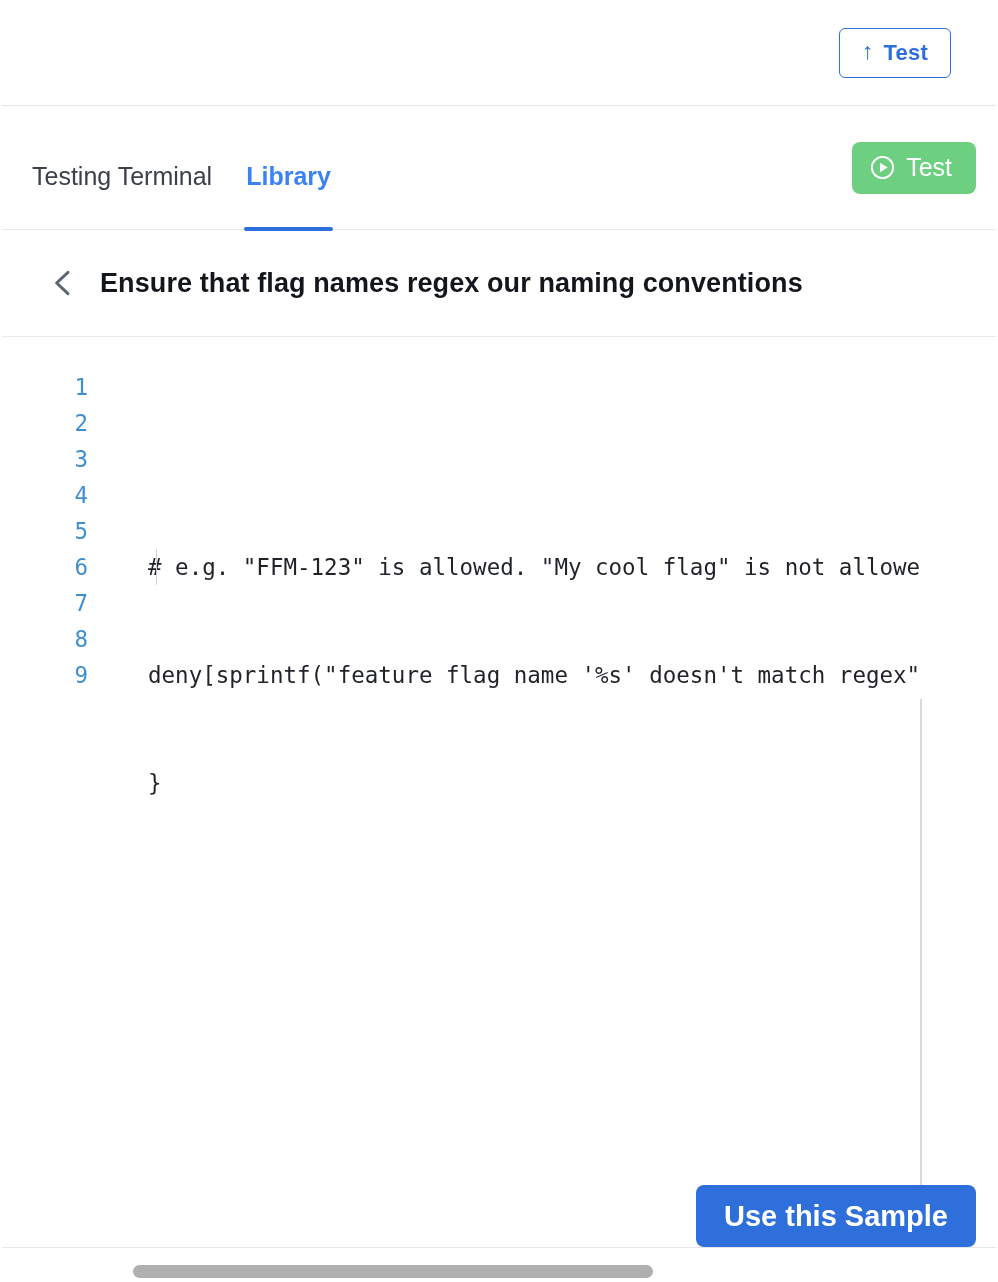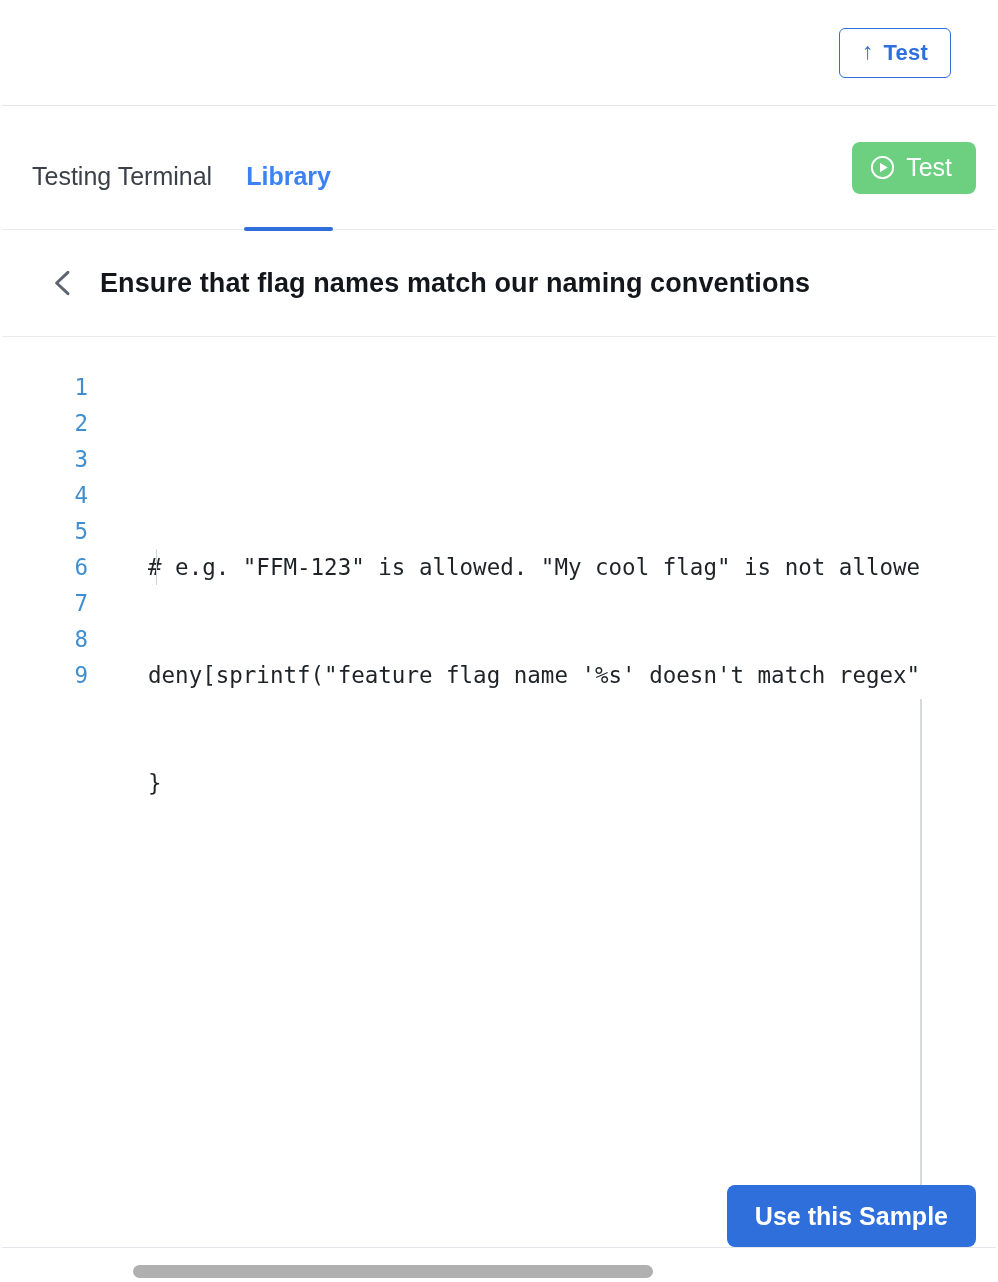--- a/index.html
+++ b/index.html
@@ -189,21 +189,21 @@
   .use-sample-btn {
     position: absolute;
     right: 22px;
     bottom: 35px;
     background: #2f6fdb;
     color: #ffffff;
     border: none;
     border-radius: 8px;
     height: 62px;
     padding: 0 28px;
-    font-size: 25px;
+    font-size: 29px;
     font-weight: 700;
     font-family: "Liberation Sans", sans-serif;
     cursor: pointer;
   }
   .h-scrollbar-track {
     position: absolute;
     left: 0;
     right: 0;
     bottom: 0;
     height: 22px;
@@ -244,21 +244,21 @@
         <polygon points="9.6,7.4 17,12 9.6,16.6" fill="#ffffff"></polygon>
       </svg>
       <span>Test</span>
     </button>
   </div>
 
   <div class="title-row">
     <svg class="back-chevron" viewBox="0 0 24 24">
       <polyline points="15.5,4.5 7.5,12 15.5,19.5" fill="none" stroke="#5c6470" stroke-width="2.1" stroke-linecap="round" stroke-linejoin="round"></polyline>
     </svg>
-    <div class="panel-title">Ensure that flag names match our naming conventions</div>
+    <div class="panel-title">Ensure that flag names regex our naming conventions</div>
   </div>
 
   <div class="code-area">
     <div class="code-inner">
       <div class="gutter">
         <div class="ln">1</div>
         <div class="ln">2</div>
         <div class="ln">3</div>
         <div class="ln">4</div>
         <div class="ln">5</div>

